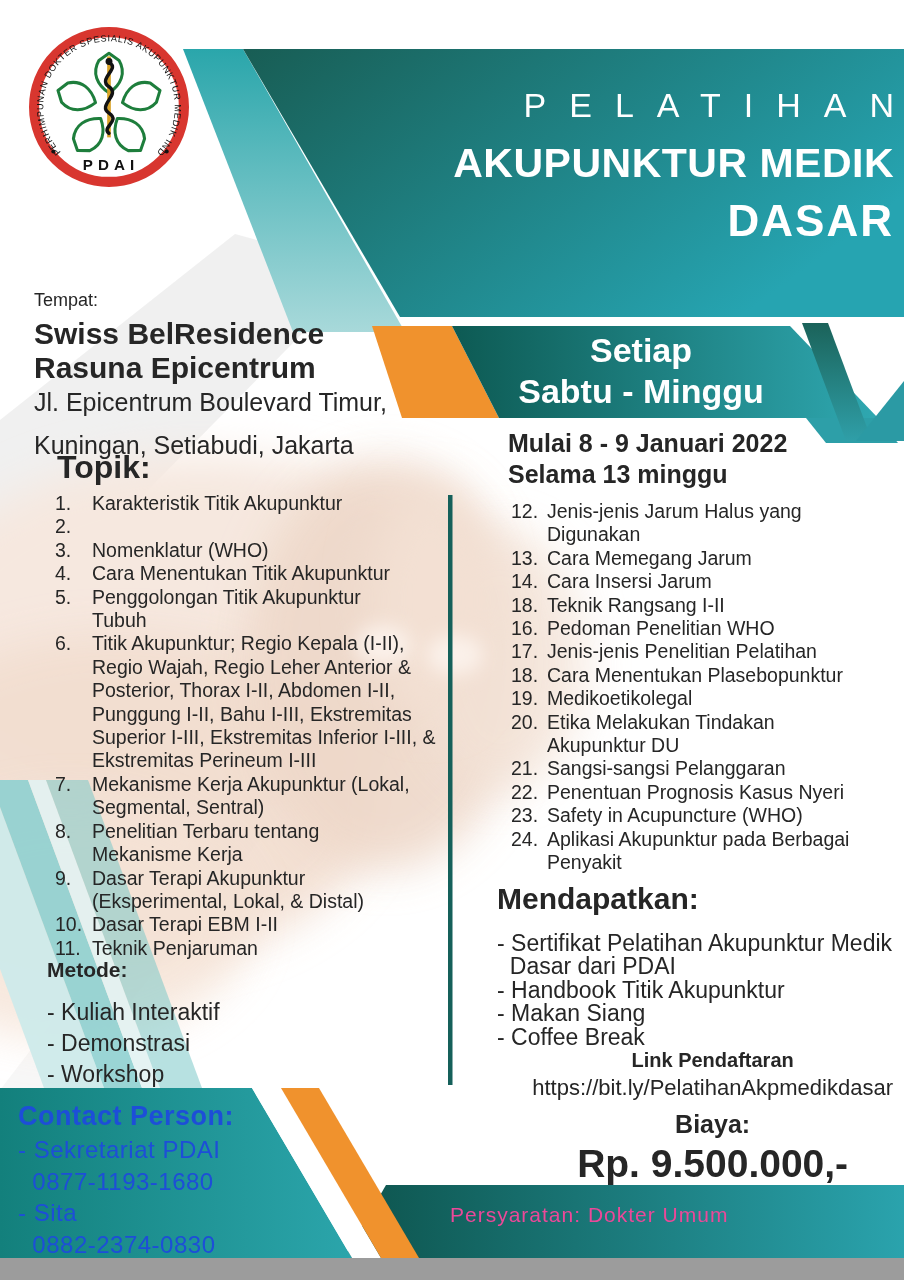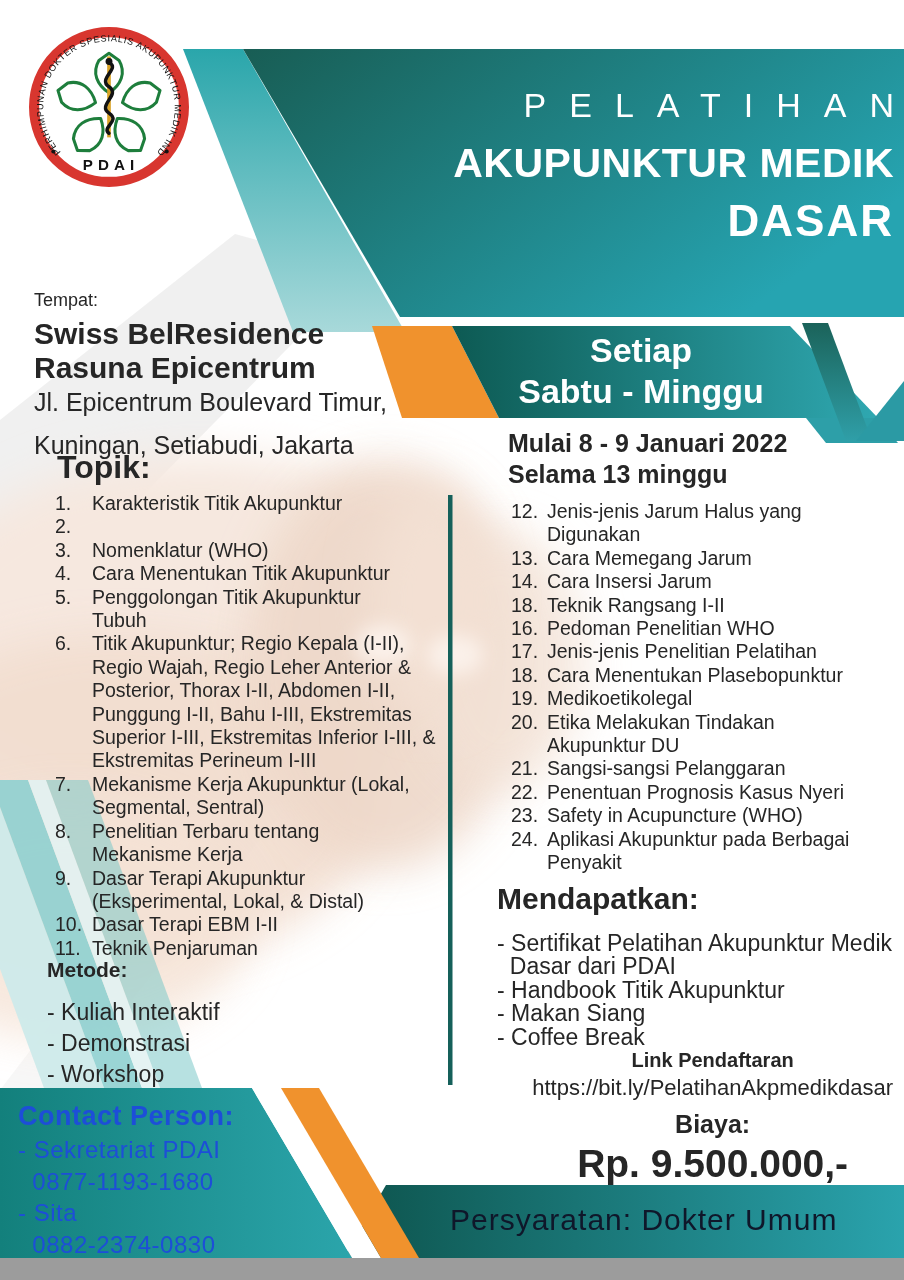--- a/index.html
+++ b/index.html
@@ -50,21 +50,21 @@
   .reg .ru{font-size:22px;font-weight:400;margin-top:3px;}
   .reg .bl{font-size:25px;font-weight:700;margin-top:9px;}
   .reg .ba{font-size:39px;font-weight:700;margin-top:3px;}
 
   
   .contact{left:18px;top:1098px;color:#1d4ed8;z-index:2;}
   .contact .ch{font-size:27px;font-weight:700;line-height:36px;letter-spacing:.5px;}
   .contact .ce{font-size:24px;line-height:31.5px;white-space:pre-wrap;letter-spacing:.5px;}
 
   
-  .persy{left:450px;top:1203px;font-size:30px;font-weight:400;color:#0f172a;letter-spacing:1px;z-index:2;}
+  .persy{left:450px;top:1203px;font-size:21px;font-weight:400;color:#ec4899;letter-spacing:1px;z-index:2;}
 </style>
 </head>
 <body>
 
 <div class="canvas">
 
   <svg class="bg" viewBox="0 0 904 1280" width="904" height="1280" preserveAspectRatio="none" aria-hidden="true">
     <defs>
       <linearGradient id="gHeader" x1="0%" y1="0%" x2="100%" y2="55%">
         <stop offset="0" stop-color="#185d54"></stop>

